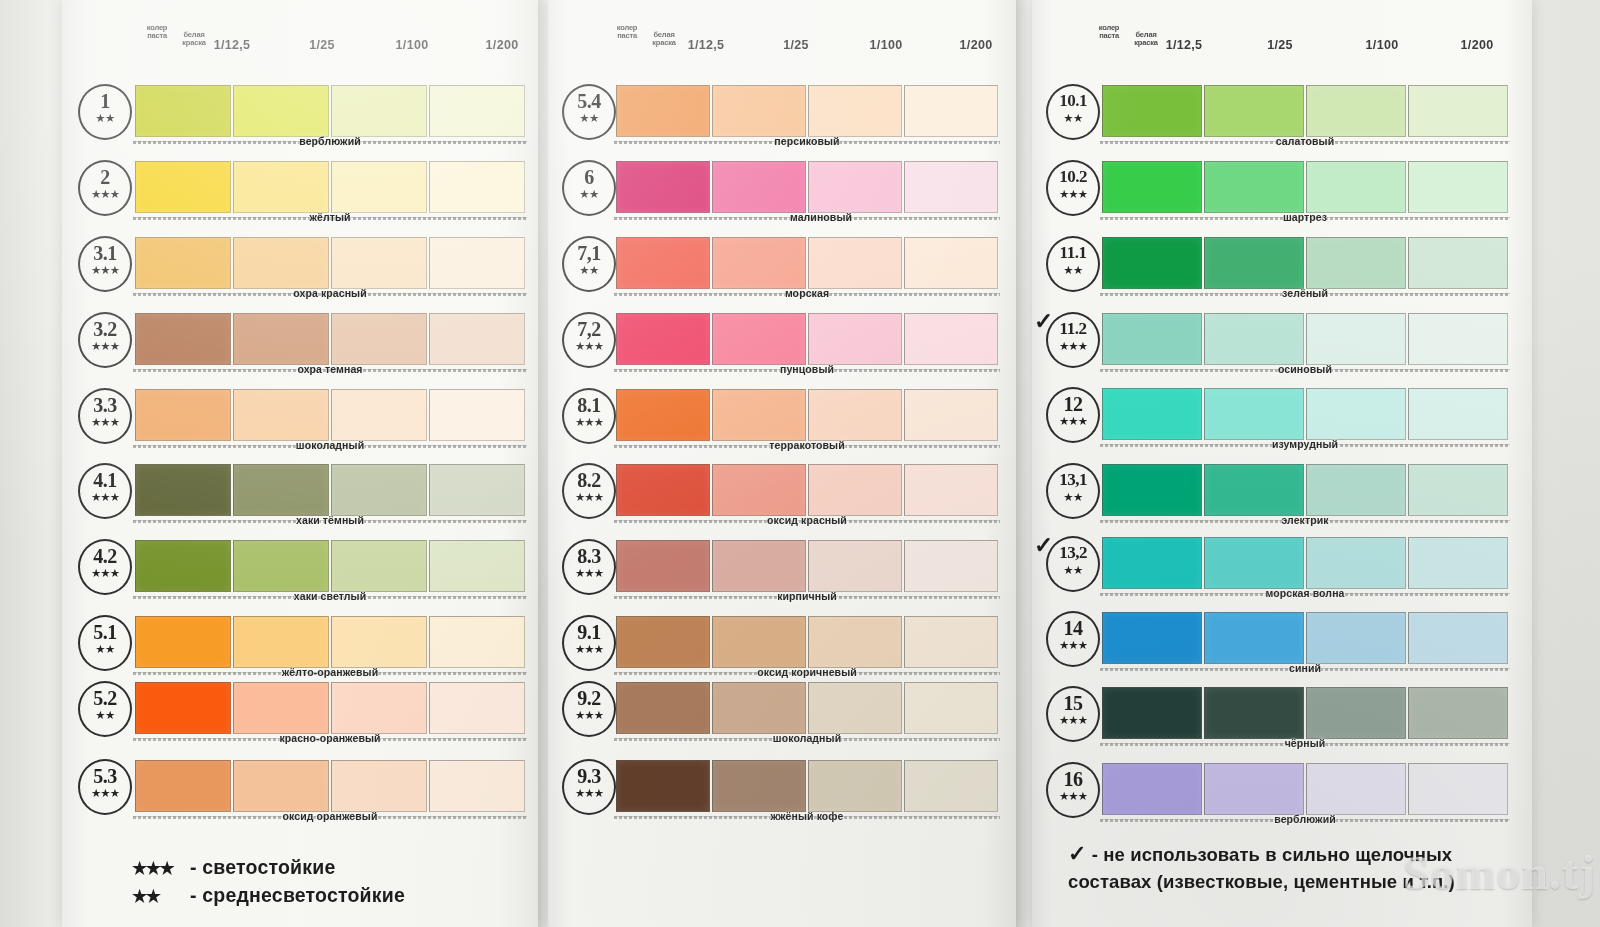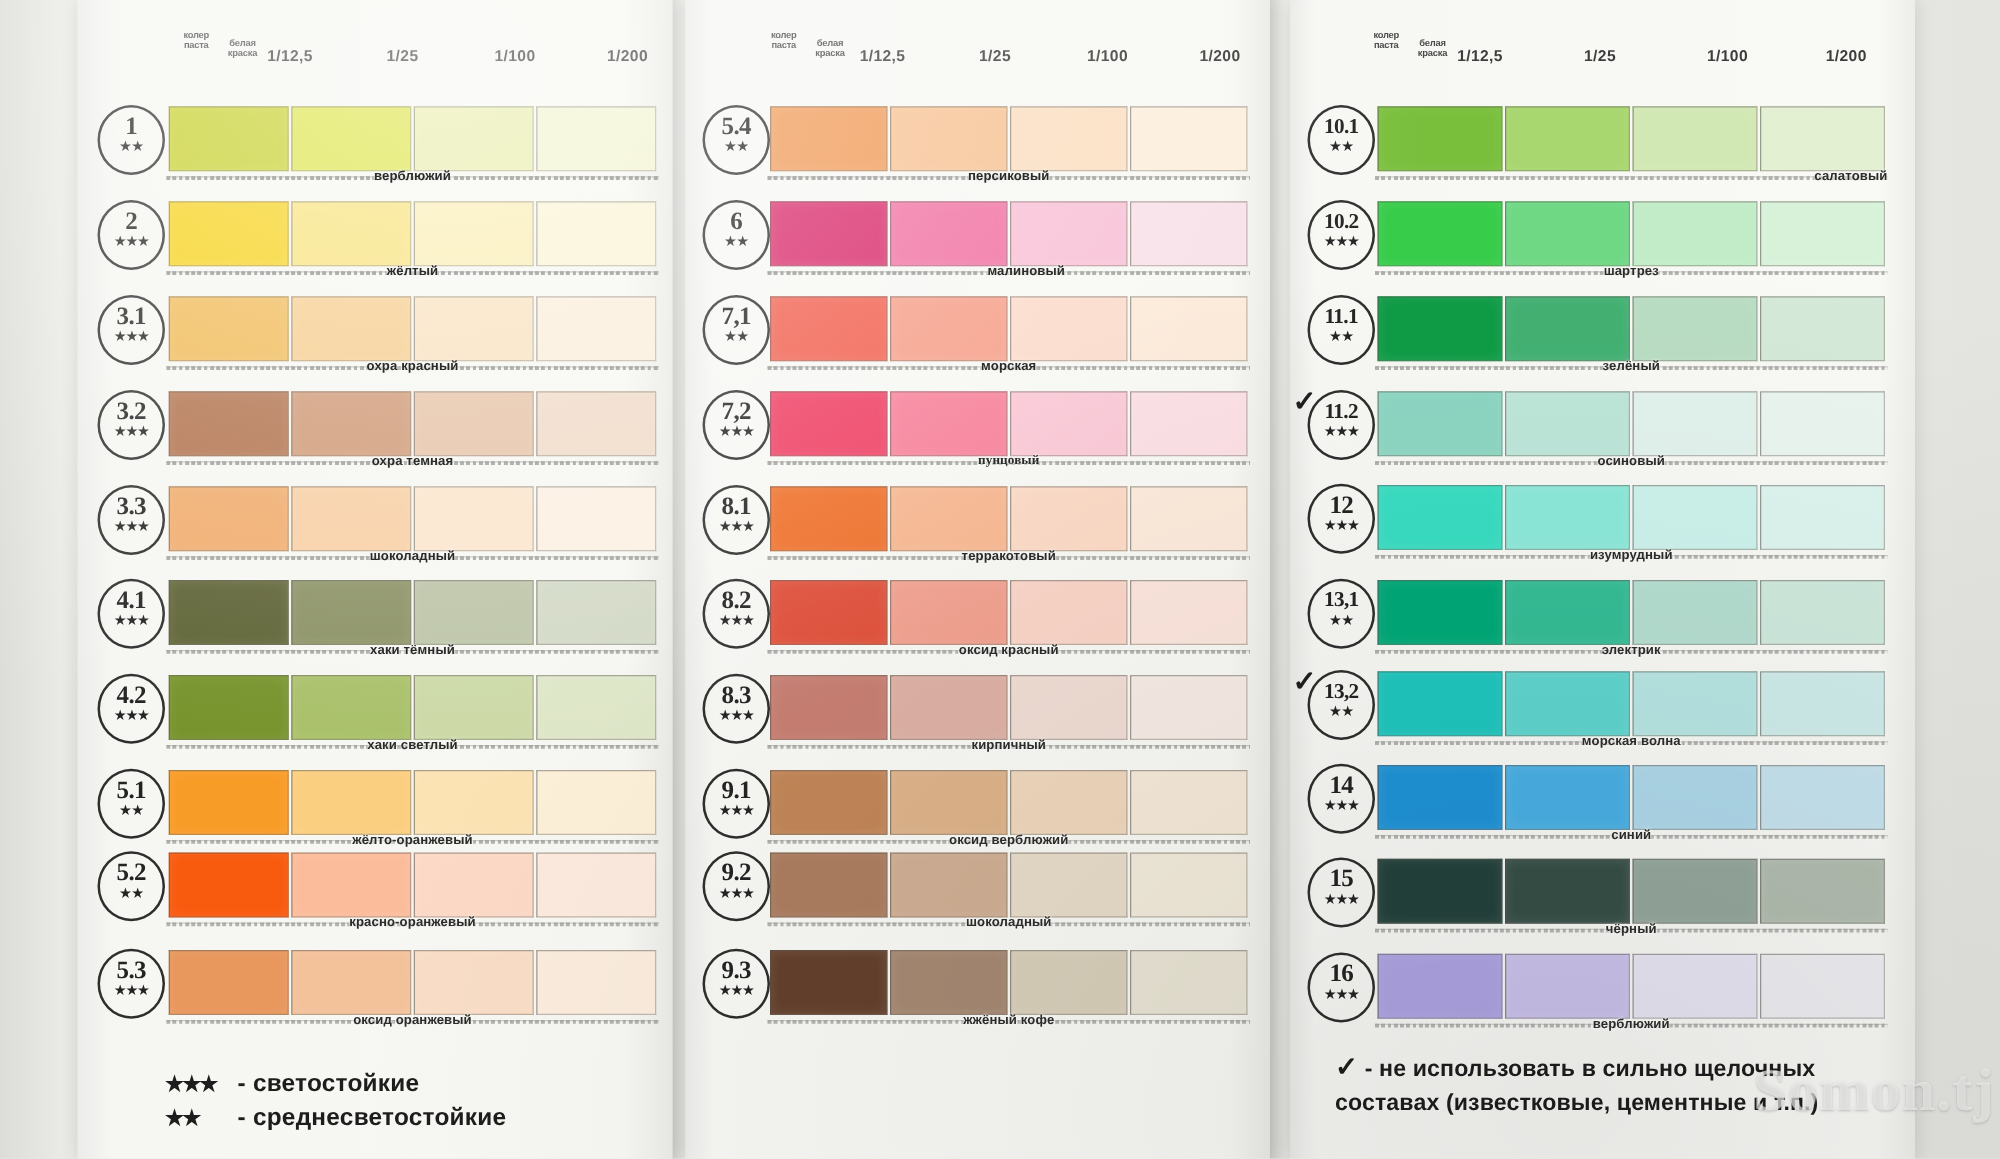--- a/index.html
+++ b/index.html
@@ -358,21 +358,21 @@
         <div class="row" style="top: 310px;">
           <div class="badge" style="left: 14px;">
             <span class="num">7,2</span>
             <span class="stars">★★★</span>
           </div>
           <div class="swatch" style="left: 68px; width: 94px; background: rgb(239, 61, 98);"></div>
           <div class="swatch" style="left: 164px; width: 94px; background: rgb(247, 128, 153);"></div>
           <div class="swatch" style="left: 260px; width: 94px; background: rgb(250, 199, 213);"></div>
           <div class="swatch" style="left: 356px; width: 94px; background: rgb(251, 223, 228);"></div>
           <div class="divline" style="left: 66px; width: 386px;"></div>
-          <div class="cname" style="left: 66px; width: 386px; font-family: Liberation Serif, serif;">пунцовый</div>
+          <div class="cname" style="left: 66px; width: 386px;">пунцовый</div>
         </div>
         <div class="row" style="top: 386px;">
           <div class="badge" style="left: 14px;">
             <span class="num">8.1</span>
             <span class="stars">★★★</span>
           </div>
           <div class="swatch" style="left: 68px; width: 94px; background: rgb(239, 111, 40);"></div>
           <div class="swatch" style="left: 164px; width: 94px; background: rgb(247, 182, 143);"></div>
           <div class="swatch" style="left: 260px; width: 94px; background: rgb(251, 217, 196);"></div>
           <div class="swatch" style="left: 356px; width: 94px; background: rgb(252, 234, 219);"></div>
@@ -406,21 +406,21 @@
         <div class="row" style="top: 613px;">
           <div class="badge" style="left: 14px;">
             <span class="num">9.1</span>
             <span class="stars">★★★</span>
           </div>
           <div class="swatch" style="left: 68px; width: 94px; background: rgb(193, 133, 87);"></div>
           <div class="swatch" style="left: 164px; width: 94px; background: rgb(220, 178, 137);"></div>
           <div class="swatch" style="left: 260px; width: 94px; background: rgb(238, 214, 187);"></div>
           <div class="swatch" style="left: 356px; width: 94px; background: rgb(245, 233, 216);"></div>
           <div class="divline" style="left: 66px; width: 386px;"></div>
-          <div class="cname" style="left: 66px; width: 386px;">оксид верблюжий</div>
+          <div class="cname" style="left: 66px; width: 386px;">оксид коричневый</div>
         </div>
         <div class="row" style="top: 679px;">
           <div class="badge" style="left: 14px;">
             <span class="num">9.2</span>
             <span class="stars">★★★</span>
           </div>
           <div class="swatch" style="left: 68px; width: 94px; background: rgb(171, 124, 95);"></div>
           <div class="swatch" style="left: 164px; width: 94px; background: rgb(207, 174, 147);"></div>
           <div class="swatch" style="left: 260px; width: 94px; background: rgb(231, 219, 200);"></div>
           <div class="swatch" style="left: 356px; width: 94px; background: rgb(242, 235, 219);"></div>
@@ -458,21 +458,21 @@
         <div class="row" style="top: 82px;">
           <div class="badge" style="left: 14px;">
             <span class="num" style="font-size: 17px;">10.1</span>
             <span class="stars s2">★★</span>
           </div>
           <div class="swatch" style="left: 70px; width: 100px; background: rgb(121, 191, 60);"></div>
           <div class="swatch" style="left: 172px; width: 100px; background: rgb(168, 214, 111);"></div>
           <div class="swatch" style="left: 274px; width: 100px; background: rgb(210, 232, 180);"></div>
           <div class="swatch" style="left: 376px; width: 100px; background: rgb(227, 240, 210);"></div>
           <div class="divline" style="left: 68px; width: 410px;"></div>
-          <div class="cname" style="left: 68px; width: 410px; text-align: right;">салатовый</div>
+          <div class="cname" style="left: 68px; width: 410px;">салатовый</div>
         </div>
         <div class="row" style="top: 158px;">
           <div class="badge" style="left: 14px;">
             <span class="num" style="font-size: 17px;">10.2</span>
             <span class="stars">★★★</span>
           </div>
           <div class="swatch" style="left: 70px; width: 100px; background: rgb(55, 204, 74);"></div>
           <div class="swatch" style="left: 172px; width: 100px; background: rgb(110, 216, 132);"></div>
           <div class="swatch" style="left: 274px; width: 100px; background: rgb(194, 236, 199);"></div>
           <div class="swatch" style="left: 376px; width: 100px; background: rgb(216, 242, 218);"></div>

